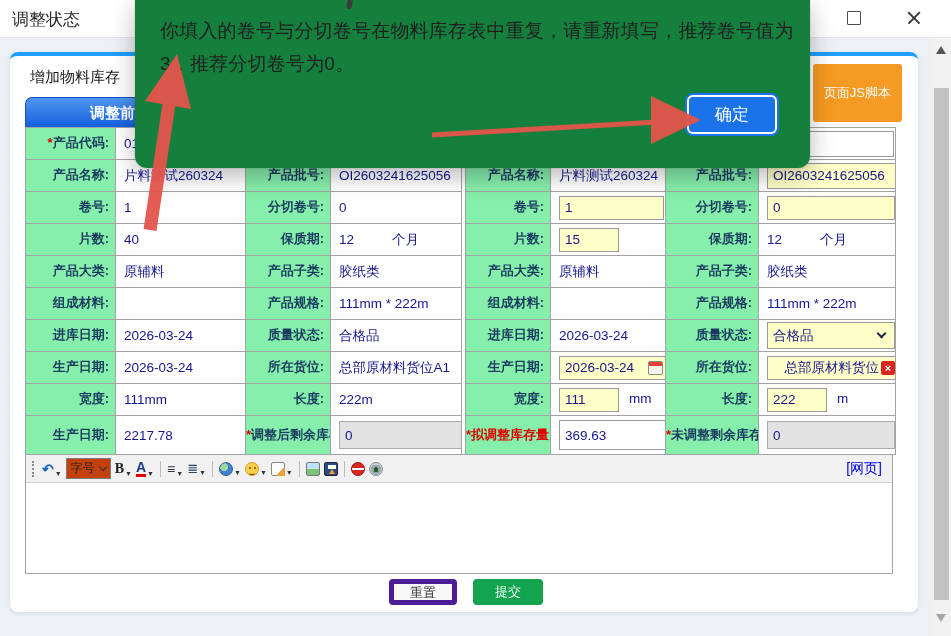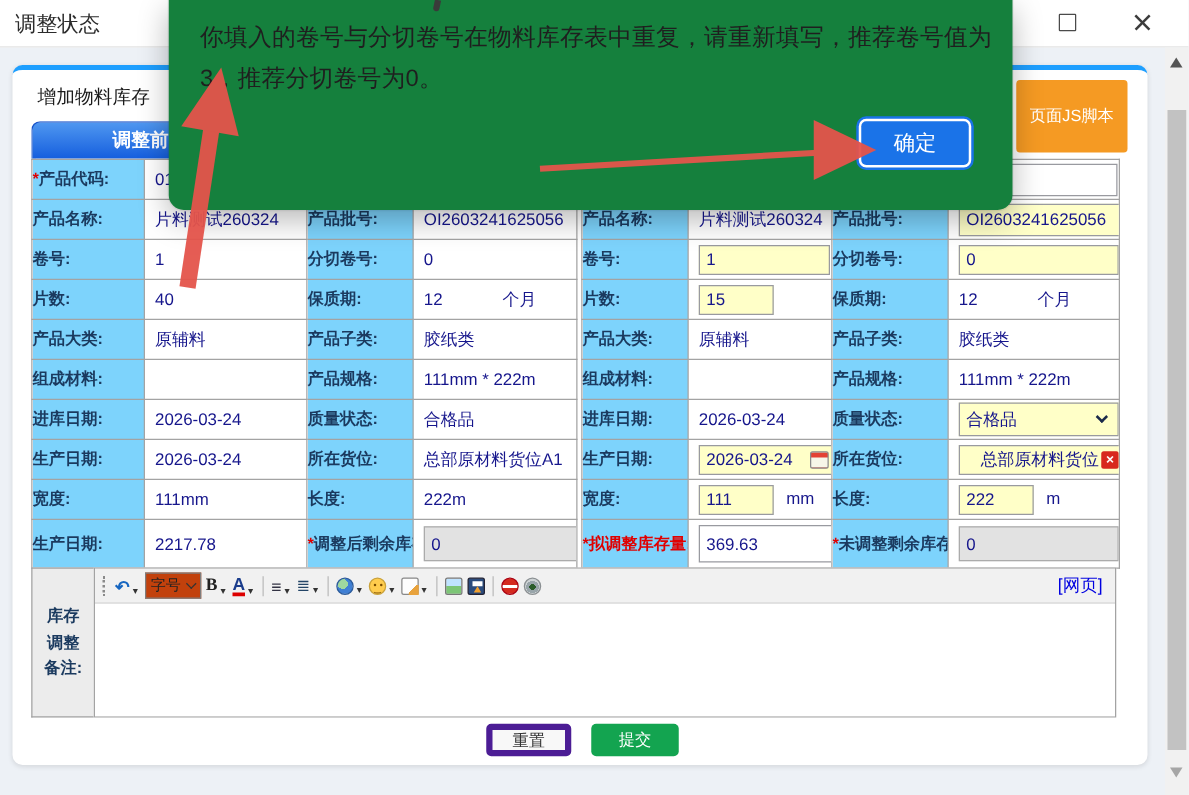--- a/index.html
+++ b/index.html
@@ -25,28 +25,28 @@
   .panel { position:absolute; left:10px; top:52px; width:908px; height:560px; background:#fff; border-radius:8px; border-top:4px solid #1e9fff; box-shadow:0 1px 4px rgba(0,0,0,.10); z-index:1; }
   .panel-title { position:absolute; left:20px; top:12px; font-size:15px; color:#1a1a1a; }
   .js-btn { position:absolute; right:16px; top:8px; background:#f59a23; color:#fff; font-size:13px; padding:20px 11px; border:none; border-radius:3px; cursor:pointer; }
 
   
   .tab-before { position:absolute; left:25px; top:97px; width:180px; height:30px; background:linear-gradient(180deg,#4f97f0,#155ede); border:1px solid #1550c8; border-bottom:none; border-radius:7px 7px 0 0; color:#fff; font-weight:bold; font-size:15px; text-align:center; line-height:29px; z-index:1; }
 
   
   table.grid { position:absolute; border-collapse:collapse; table-layout:fixed; font-size:13px; z-index:1; }
   table.grid td { border:1px solid #a3a3a3; overflow:hidden; white-space:nowrap; }
-  td.lbl { background:#7dd3fc; padding-right:6px; font-weight:bold; color:#1b3a5f; white-space:normal; line-height:1.25; }
+  td.lbl { background:#86efac; text-align:right; padding-right:6px; font-weight:bold; color:#1b3a5f; white-space:normal; line-height:1.25; }
   td.val { background:#fff; padding-left:8px; color:#16168c; font-size:13.5px; }
   .star { color:#e00000; font-weight:bold; }
   .redlbl { color:#e00000; }
   .grid-before { left:25px; top:127px; width:436px; }
   .grid-after  { left:465px; top:127px; width:430px; }
   tr.r { height:32px; } tr.rlast { height:39px; }
-  .unit { margin-left:48px; color:#16168c; }
+  .unit { margin-left:38px; color:#16168c; }
   .unit2 { margin-left:10px; color:#16168c; }
 
   
   .inp { display:inline-flex; align-items:center; height:24px; border:1px solid #999aa0; background:#fff; color:#16168c; font-size:13.5px; padding:0 5px; vertical-align:middle; overflow:hidden; white-space:nowrap; }
   .yellow { background:#ffffc8; }
   .dis { background:#e2e2e2; border-color:#ababab; color:#16168c; }
   .sel { justify-content:space-between; }
   .chev { width:7px; height:7px; border-right:2px solid #1b2a4a; border-bottom:2px solid #1b2a4a; transform:rotate(45deg); margin-right:4px; margin-top:-4px; flex:none; }
   .cal-icon { flex:none; width:15px; height:14px; border:1px solid #8a8a8a; border-radius:2px; background:linear-gradient(180deg,#e34234 0 35%,#f6f6e8 35% 100%); margin-left:4px; }
   .delx-icon { flex:none; width:14px; height:14px; background:#d8281e; border-radius:2px; color:#fff; font-size:11px; line-height:14px; text-align:center; font-weight:bold; margin-left:2px; }
@@ -258,25 +258,20 @@
   <tr class="rlast">
     <td class="lbl"><span class="star">*</span><span class="redlbl">拟调整库存量:</span></td>
     <td class="val"><span class="inp" style="width:108px;height:30px;">369.63</span></td>
     <td class="lbl"><span class="star">*</span><span>未调整剩余库存:</span></td>
     <td class="val"><span class="inp dis" style="width:128px;height:28px;">0</span></td>
   </tr>
 </tbody>
   </table>
 
 <div class="notes-row">
-  <div class="notes-lbl">
-    <span>库存</span>
-    <span>调整</span>
-    <span>备注:</span>
-  </div>
   <div class="editor">
     <div class="toolbar">
       <span class="grip"></span>
       <span class="tbtn">
           <span class="undo-g">↶</span>
           <span class="dd">▼</span>
         </span>
       <span class="fontsel">
           <span>字号</span>
           <span class="chsm"></span>

